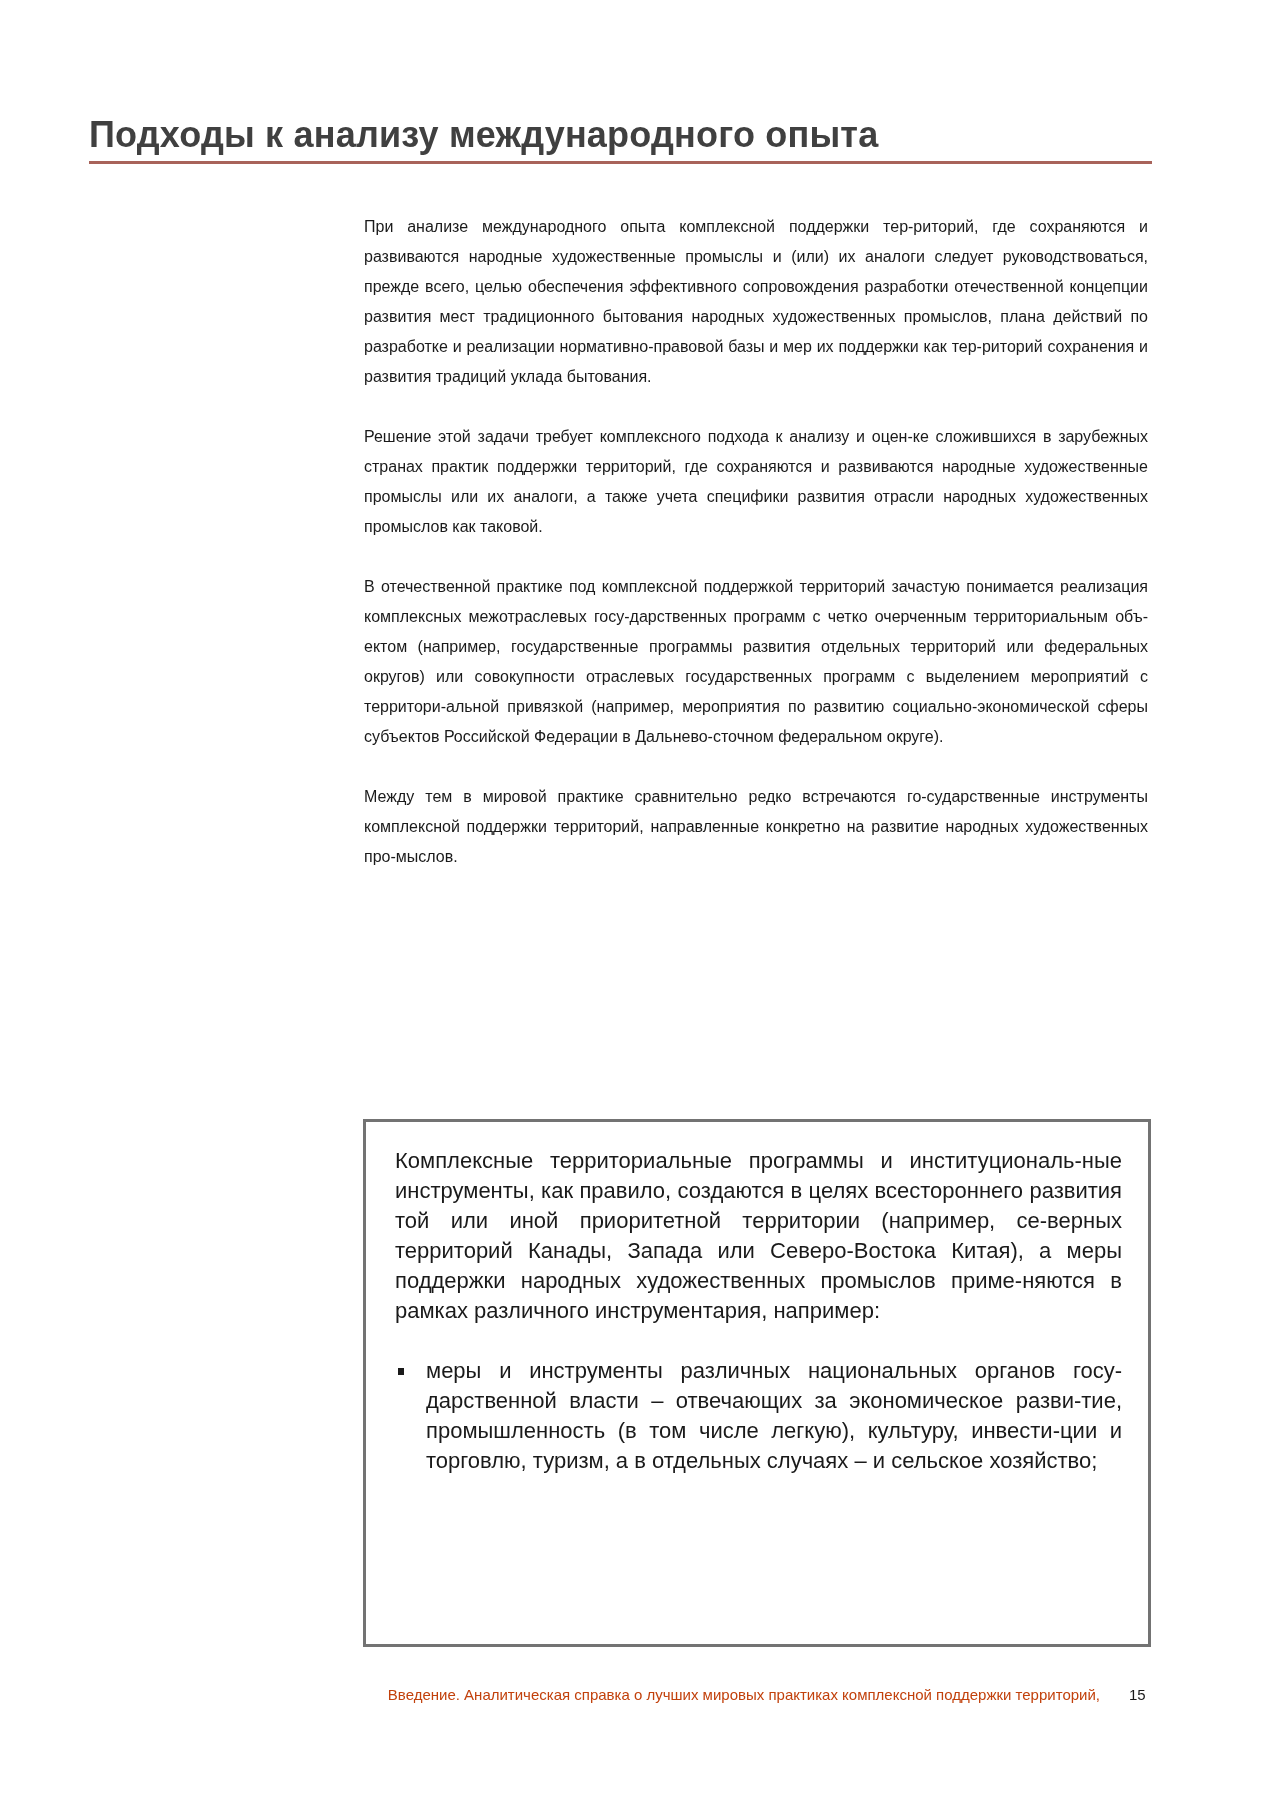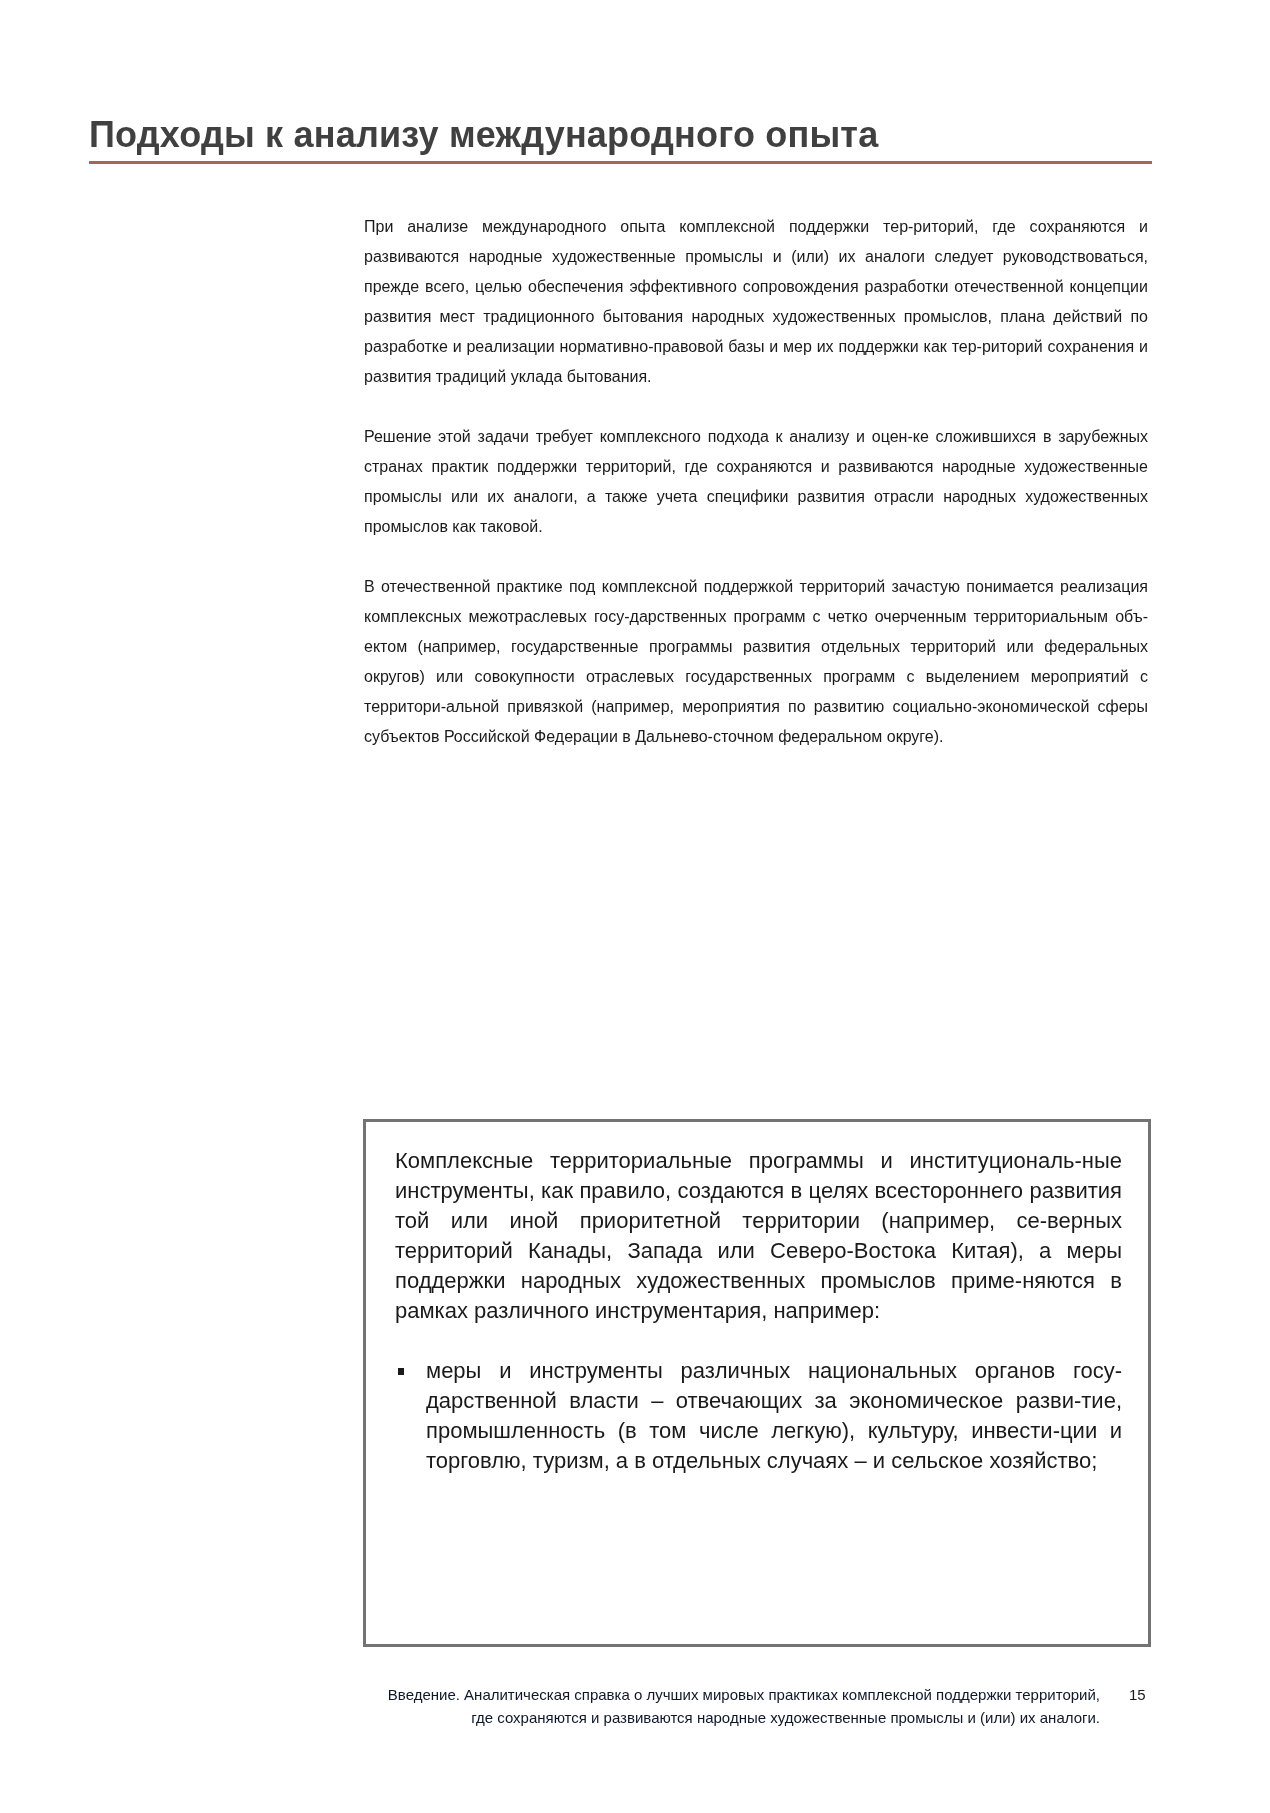--- a/index.html
+++ b/index.html
@@ -10,45 +10,45 @@
   .title-rule { position:absolute; left:89px; top:161px; width:1063px; height:3px; background:#a8635a; }
   .body-col { position:absolute; left:364px; top:212px; width:784px; }
   .para { margin:0 0 30px 0; font-size:16px; line-height:30px; text-align:justify; hyphens:manual; }
   .callout { position:absolute; left:363px; top:1119px; width:782px; height:522px;
              border:3px solid #737373; box-sizing:content-box; }
   .callout-inner { position:absolute; left:29px; top:24px; width:727px; }
   .callout p { margin:0 0 30px 0; font-size:22px; line-height:30px; text-align:justify; }
   .bullets { list-style:none; margin:0; padding:0; }
   .bullets li { position:relative; padding-left:31px; font-size:22px; line-height:30px; text-align:justify; margin-bottom:30px; }
   .bullet-mark { position:absolute; left:3px; top:12px; width:6px; height:7px; background:#1a1a1a; }
-  .footer { position:absolute; top:1683px; left:300px; width:800px; font-size:15px; line-height:23px; text-align:right; color:#0f172a; }
+  .footer { position:absolute; top:1683px; left:300px; width:800px; font-size:15px; line-height:23px; text-align:right; color:#c2410c; }
   .footer div { white-space:nowrap; }
   .page-num { position:absolute; left:1129px; top:1683px; font-size:15px; line-height:23px; font-weight:normal; }
 </style>
 </head>
 <body>
 
 <h1 class="title">Подходы к анализу международного опыта</h1>
 <div class="title-rule"></div>
 
 <div class="body-col">
   <p class="para">При анализе международного опыта комплексной поддержки тер-риторий, где сохраняются и развиваются народные художественные промыслы и (или) их аналоги следует руководствоваться, прежде всего, целью обеспечения эффективного сопровождения разработки отечественной концепции развития мест традиционного бытования народных художественных промыслов, плана действий по разработке и реализации нормативно-правовой базы и мер их поддержки как тер-риторий сохранения и развития традиций уклада бытования.</p>
   <p class="para">Решение этой задачи требует комплексного подхода к анализу и оцен-ке сложившихся в зарубежных странах практик поддержки территорий, где сохраняются и развиваются народные художественные промыслы или их аналоги, а также учета специфики развития отрасли народных художественных промыслов как таковой.</p>
   <p class="para">В отечественной практике под комплексной поддержкой территорий зачастую понимается реализация комплексных межотраслевых госу-дарственных программ с четко очерченным территориальным объ-ектом (например, государственные программы развития отдельных территорий или федеральных округов) или совокупности отраслевых государственных программ с выделением мероприятий с территори-альной привязкой (например, мероприятия по развитию социально-экономической сферы субъектов Российской Федерации в Дальнево-сточном федеральном округе).</p>
+  <p class="para">Между тем в мировой практике сравнительно редко встречаются го-сударственные инструменты комплексной поддержки территорий, направленные конкретно на развитие народных художественных про-мыслов.</p>
 </div>
 
 <div class="callout">
   <div class="callout-inner">
     <p>Комплексные территориальные программы и институциональ-ные инструменты, как правило, создаются в целях всестороннего развития той или иной приоритетной территории (например, се-верных территорий Канады, Запада или Северо-Востока Китая), а меры поддержки народных художественных промыслов приме-няются в рамках различного инструментария, например:</p>
     <ul class="bullets">
       <li>
         <span class="bullet-mark"></span>
         <span>меры и инструменты различных национальных органов госу-дарственной власти – отвечающих за экономическое разви-тие, промышленность (в том числе легкую), культуру, инвести-ции и торговлю, туризм, а в отдельных случаях – и сельское хозяйство;</span>
       </li>
     </ul>
   </div>
 </div>
 
 <div class="footer">
   <div>Введение. Аналитическая справка о лучших мировых практиках комплексной поддержки территорий,</div>
-  <div>где сохраняются и развиваются народные художественные промыслы и (или) их аналоги.</div>
 </div>
 <div class="page-num">15</div>
 
 </body></html>

